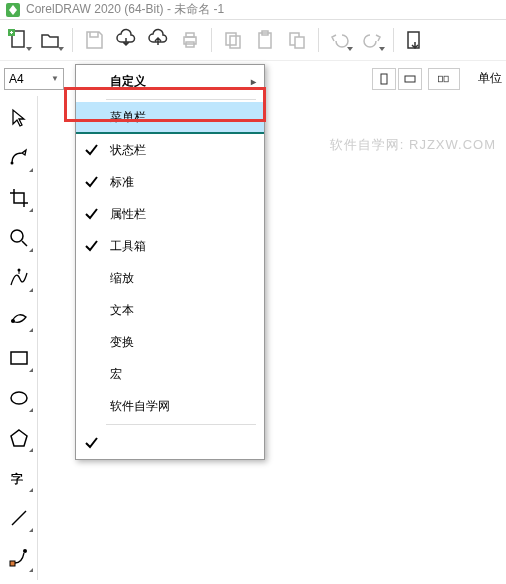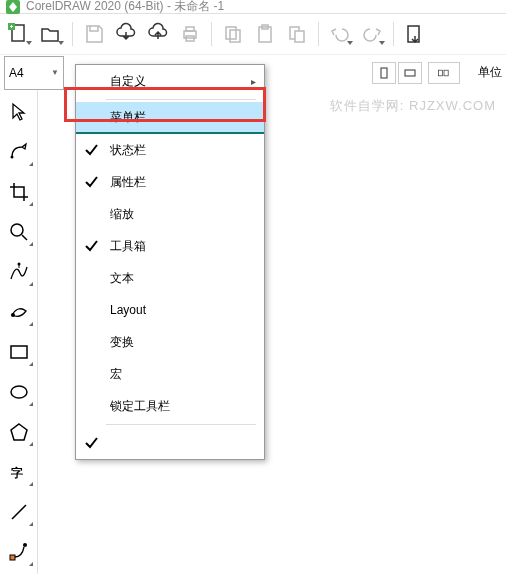--- a/index.html
+++ b/index.html
@@ -1,44 +1,44 @@
 <!DOCTYPE html>
 <html><head>
 <meta charset="utf-8">
 <style>
 *{margin:0;padding:0;box-sizing:border-box;font-family:"Microsoft YaHei",Arial,sans-serif;font-size:12px}
 body{background:#fff;width:506px;height:584px;overflow:hidden;position:relative}
-.titlebar{height:14px;background:#fff;display:flex;align-items:center;padding:0 6px;border-bottom:1px solid #e0e0e0}
+.titlebar{height:20px;background:#fff;display:flex;align-items:center;padding:0 6px;border-bottom:1px solid #e0e0e0}
 .app-ico{width:14px;height:14px;background:#4CAF50;border-radius:2px;margin-right:6px;display:flex;align-items:center;justify-content:center}
 .app-ico svg{width:10px;height:10px}
 .title-txt{color:#888}
 .toolbar1{height:40px;display:flex;align-items:center;padding:0 4px;gap:2px}
 .tbtn{width:30px;height:30px;display:flex;align-items:center;justify-content:center;cursor:pointer;position:relative}
 .tbtn svg{width:24px;height:24px}
 .tbtn-dd::after{content:"";position:absolute;right:2px;bottom:4px;border-left:3px solid transparent;border-right:3px solid transparent;border-top:4px solid #666}
 .tsep{width:1px;height:24px;background:#ddd;margin:0 4px}
 .toolbar2{height:36px;display:flex;align-items:center;padding:0 4px;gap:6px;border-top:1px solid #eee}
-.pagesize{width:60px;height:34px;border:1px solid #aaa;padding:0 4px;display:flex;align-items:center;background:#fff}
+.pagesize{width:60px;height:22px;border:1px solid #aaa;padding:0 4px;display:flex;align-items:center;background:#fff}
 .pagesize .dd{margin-left:auto;font-size:8px;color:#666}
 .orbtns{display:flex;gap:2px}
 .orbtn{width:24px;height:22px;border:1px solid #ccc;display:flex;align-items:center;justify-content:center;background:#fff}
 .orbtn svg{width:14px;height:14px}
 .unit-lbl{margin-left:12px}
 .workspace{display:flex;height:calc(100% - 100px);position:relative}
 .toolbox{width:38px;background:#fff;border-right:1px solid #e0e0e0;display:flex;flex-direction:column;align-items:center;padding-top:8px;gap:12px}
 .tool{width:28px;height:28px;display:flex;align-items:center;justify-content:center;cursor:pointer;position:relative}
 .tool svg{width:22px;height:22px}
 .tool.fly::after{content:"";position:absolute;right:0;bottom:0;border-left:4px solid transparent;border-bottom:4px solid #666}
 .canvas{flex:1;position:relative;background:#fff}
 .homebtn{width:24px;height:20px;display:flex;align-items:center;justify-content:center;position:absolute;left:40px;top:0}
-.watermark{position:absolute;right:10px;top:7px;color:#ccc;font-size:13px;letter-spacing:1px}
+.watermark{position:absolute;right:10px;top:40px;color:#ccc;font-size:13px;letter-spacing:1px}
 .ctx-menu{position:absolute;left:75px;top:64px;width:190px;background:#fff;border:1px solid #999;box-shadow:2px 2px 6px rgba(0,0,0,0.3);z-index:50}
 .ctx-item{height:32px;display:flex;align-items:center;padding-left:34px;position:relative;cursor:default}
 .ctx-item.hov{background:#BEE6FD;border-bottom:2px solid #0f766e}
-.ctx-item.hdr{font-weight:normal}
+.ctx-item.hdr{font-weight:bold}
 .ctx-item.hdr::after{content:"▸";position:absolute;right:8px;font-size:10px;color:#555}
 .ctx-sep{height:1px;background:#ddd;margin:2px 8px 2px 30px}
 .ctx-item .chk{position:absolute;left:8px;width:14px;height:14px}
 .ctx-item .chk svg{width:14px;height:14px}
 .hl-box{position:absolute;left:64px;top:87px;width:202px;height:35px;border:3px solid #E53935;z-index:100;pointer-events:none}
 </style>
 </head>
 <body>
 
 <div class="titlebar">
@@ -244,45 +244,48 @@
   <div class="ctx-item">
       <span class="chk"><svg viewBox="0 0 14 14">
           <path d="M2 7 L6 11 L13 2" fill="none" stroke="#000" stroke-width="2"></path>
         </svg></span>
       <span>状态栏</span>
     </div>
   <div class="ctx-item">
       <span class="chk"><svg viewBox="0 0 14 14">
           <path d="M2 7 L6 11 L13 2" fill="none" stroke="#000" stroke-width="2"></path>
         </svg></span>
+      <span>标准</span>
+    </div>
+  <div class="ctx-item">
+      <span class="chk"><svg viewBox="0 0 14 14">
+          <path d="M2 7 L6 11 L13 2" fill="none" stroke="#000" stroke-width="2"></path>
+        </svg></span>
       <span>属性栏</span>
     </div>
   <div class="ctx-item">
+      <span class="chk"><svg viewBox="0 0 14 14">
+          <path d="M2 7 L6 11 L13 2" fill="none" stroke="#000" stroke-width="2"></path>
+        </svg></span>
+      <span>工具箱</span>
+    </div>
+  <div class="ctx-item">
       <span>缩放</span>
     </div>
   <div class="ctx-item">
-      <span class="chk"><svg viewBox="0 0 14 14">
-          <path d="M2 7 L6 11 L13 2" fill="none" stroke="#000" stroke-width="2"></path>
-        </svg></span>
-      <span>工具箱</span>
-    </div>
-  <div class="ctx-item">
       <span>文本</span>
     </div>
   <div class="ctx-item">
-      <span>Layout</span>
-    </div>
-  <div class="ctx-item">
       <span>变换</span>
     </div>
   <div class="ctx-item">
       <span>宏</span>
     </div>
   <div class="ctx-item">
-      <span>锁定工具栏</span>
+      <span>软件自学网</span>
     </div>
   <div class="ctx-sep"></div>
   <div class="ctx-item">
       <span class="chk"><svg viewBox="0 0 14 14">
           <path d="M2 7 L6 11 L13 2" fill="none" stroke="#000" stroke-width="2"></path>
         </svg></span>
     </div>
 </div>
 
 <div class="hl-box"></div>

